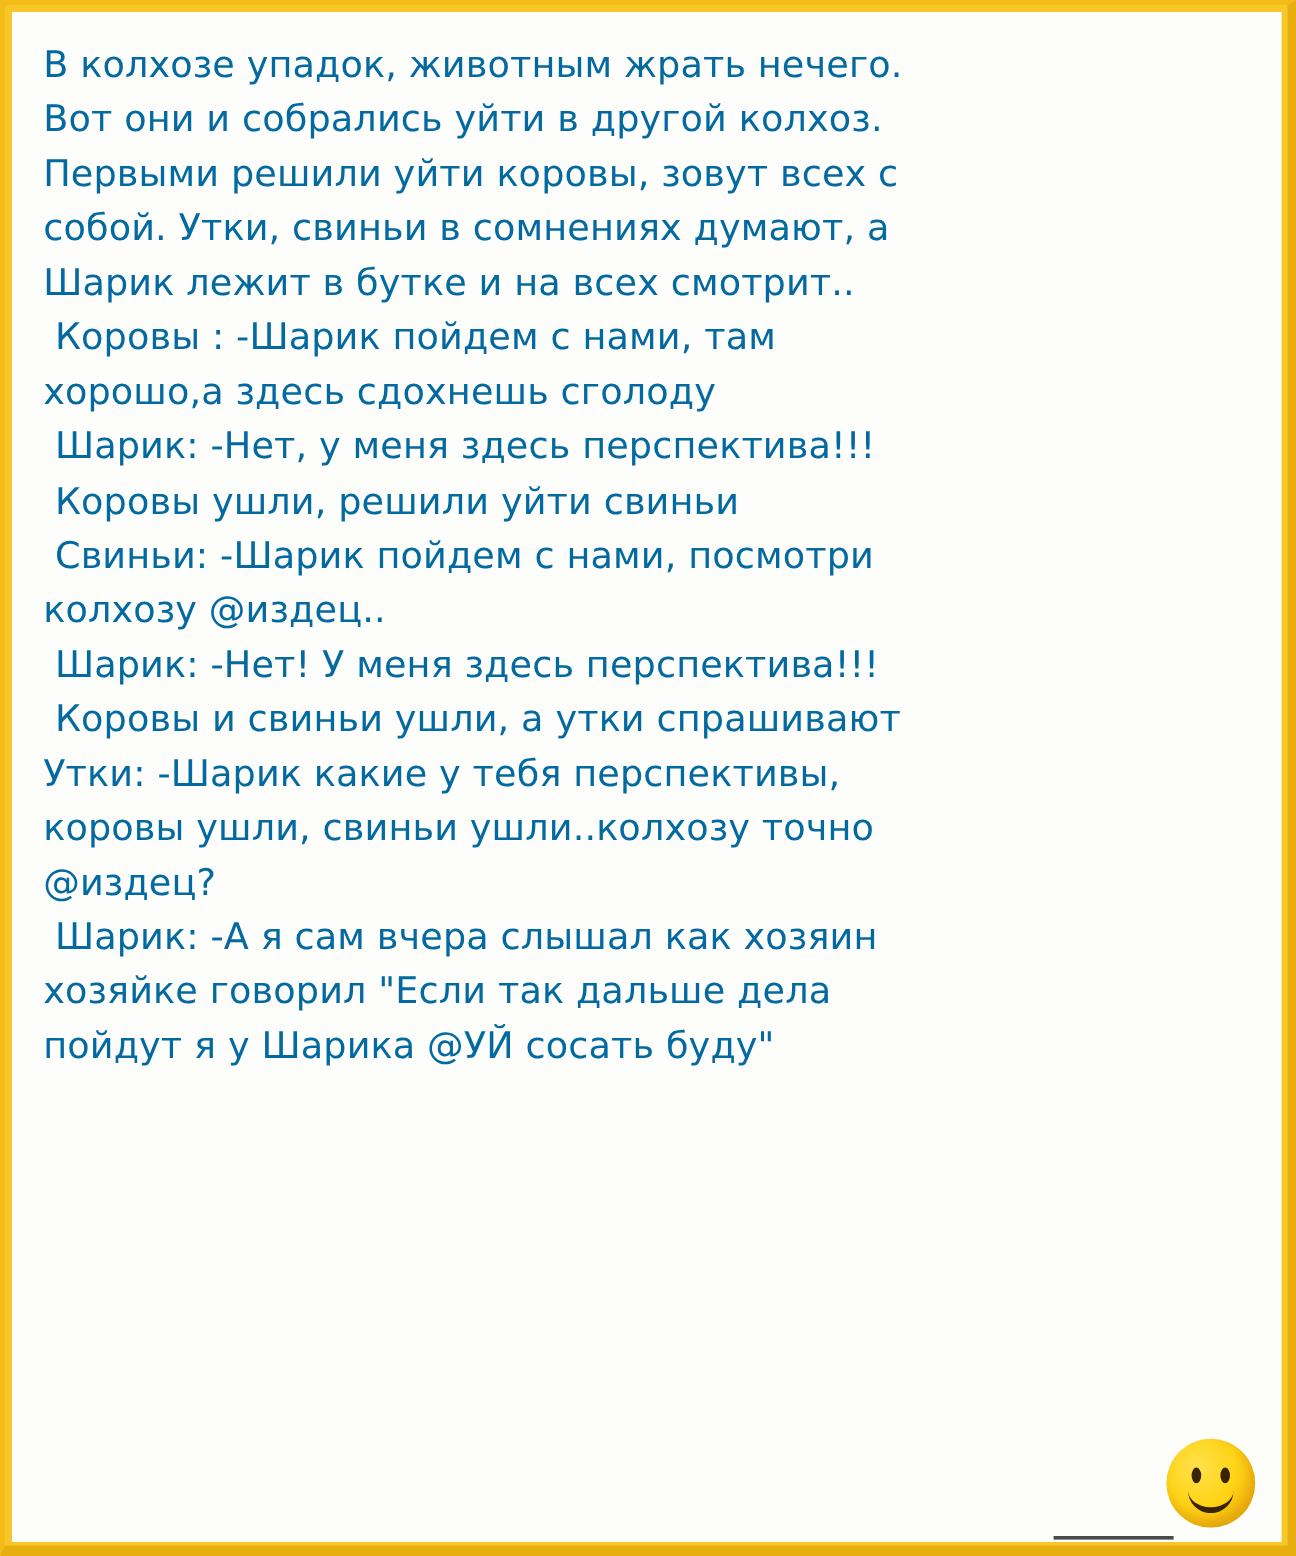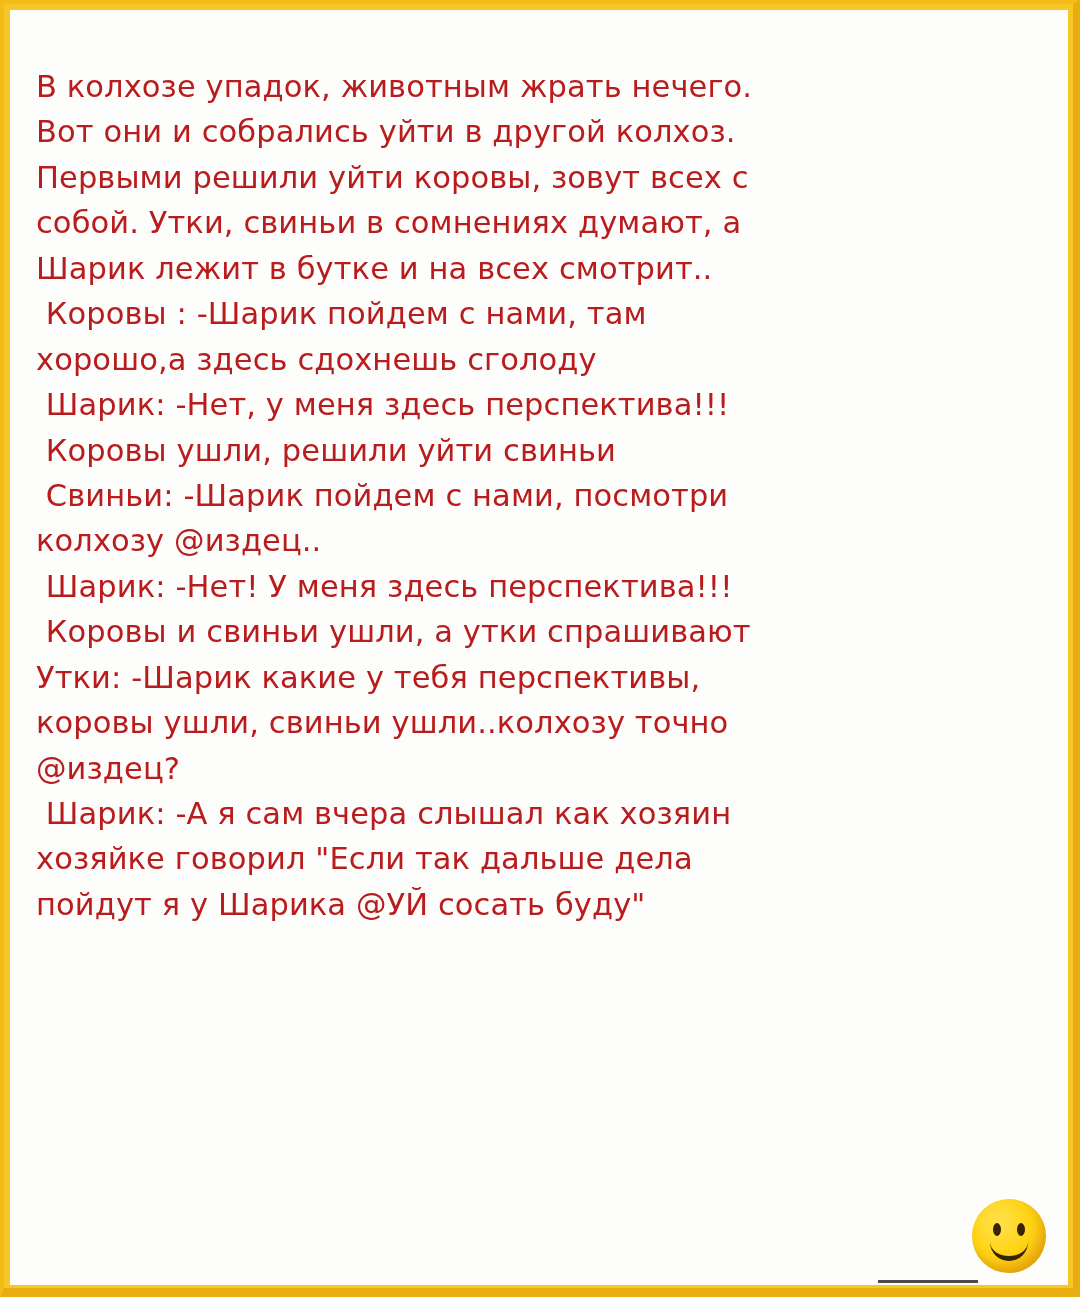--- a/index.html
+++ b/index.html
@@ -43,25 +43,24 @@
     height: 100%;
     background: #fdfdfb;
     padding: 22px 26px 10px 26px;
     overflow: hidden;
   }
 
   .joke-text {
     font-family: "DejaVu Sans", sans-serif;
     font-size: 30.5px;
     line-height: 1.49;
-    color: #b91c1c;
+    color: #0369a1;
     letter-spacing: 0.1px;
     white-space: pre-wrap;
     word-wrap: break-word;
-    margin-top: 32px;
   }
 
   
   .smiley {
     position: absolute;
     right: 22px;
     bottom: 12px;
     width: 74px;
     height: 74px;
     border-radius: 50%;

